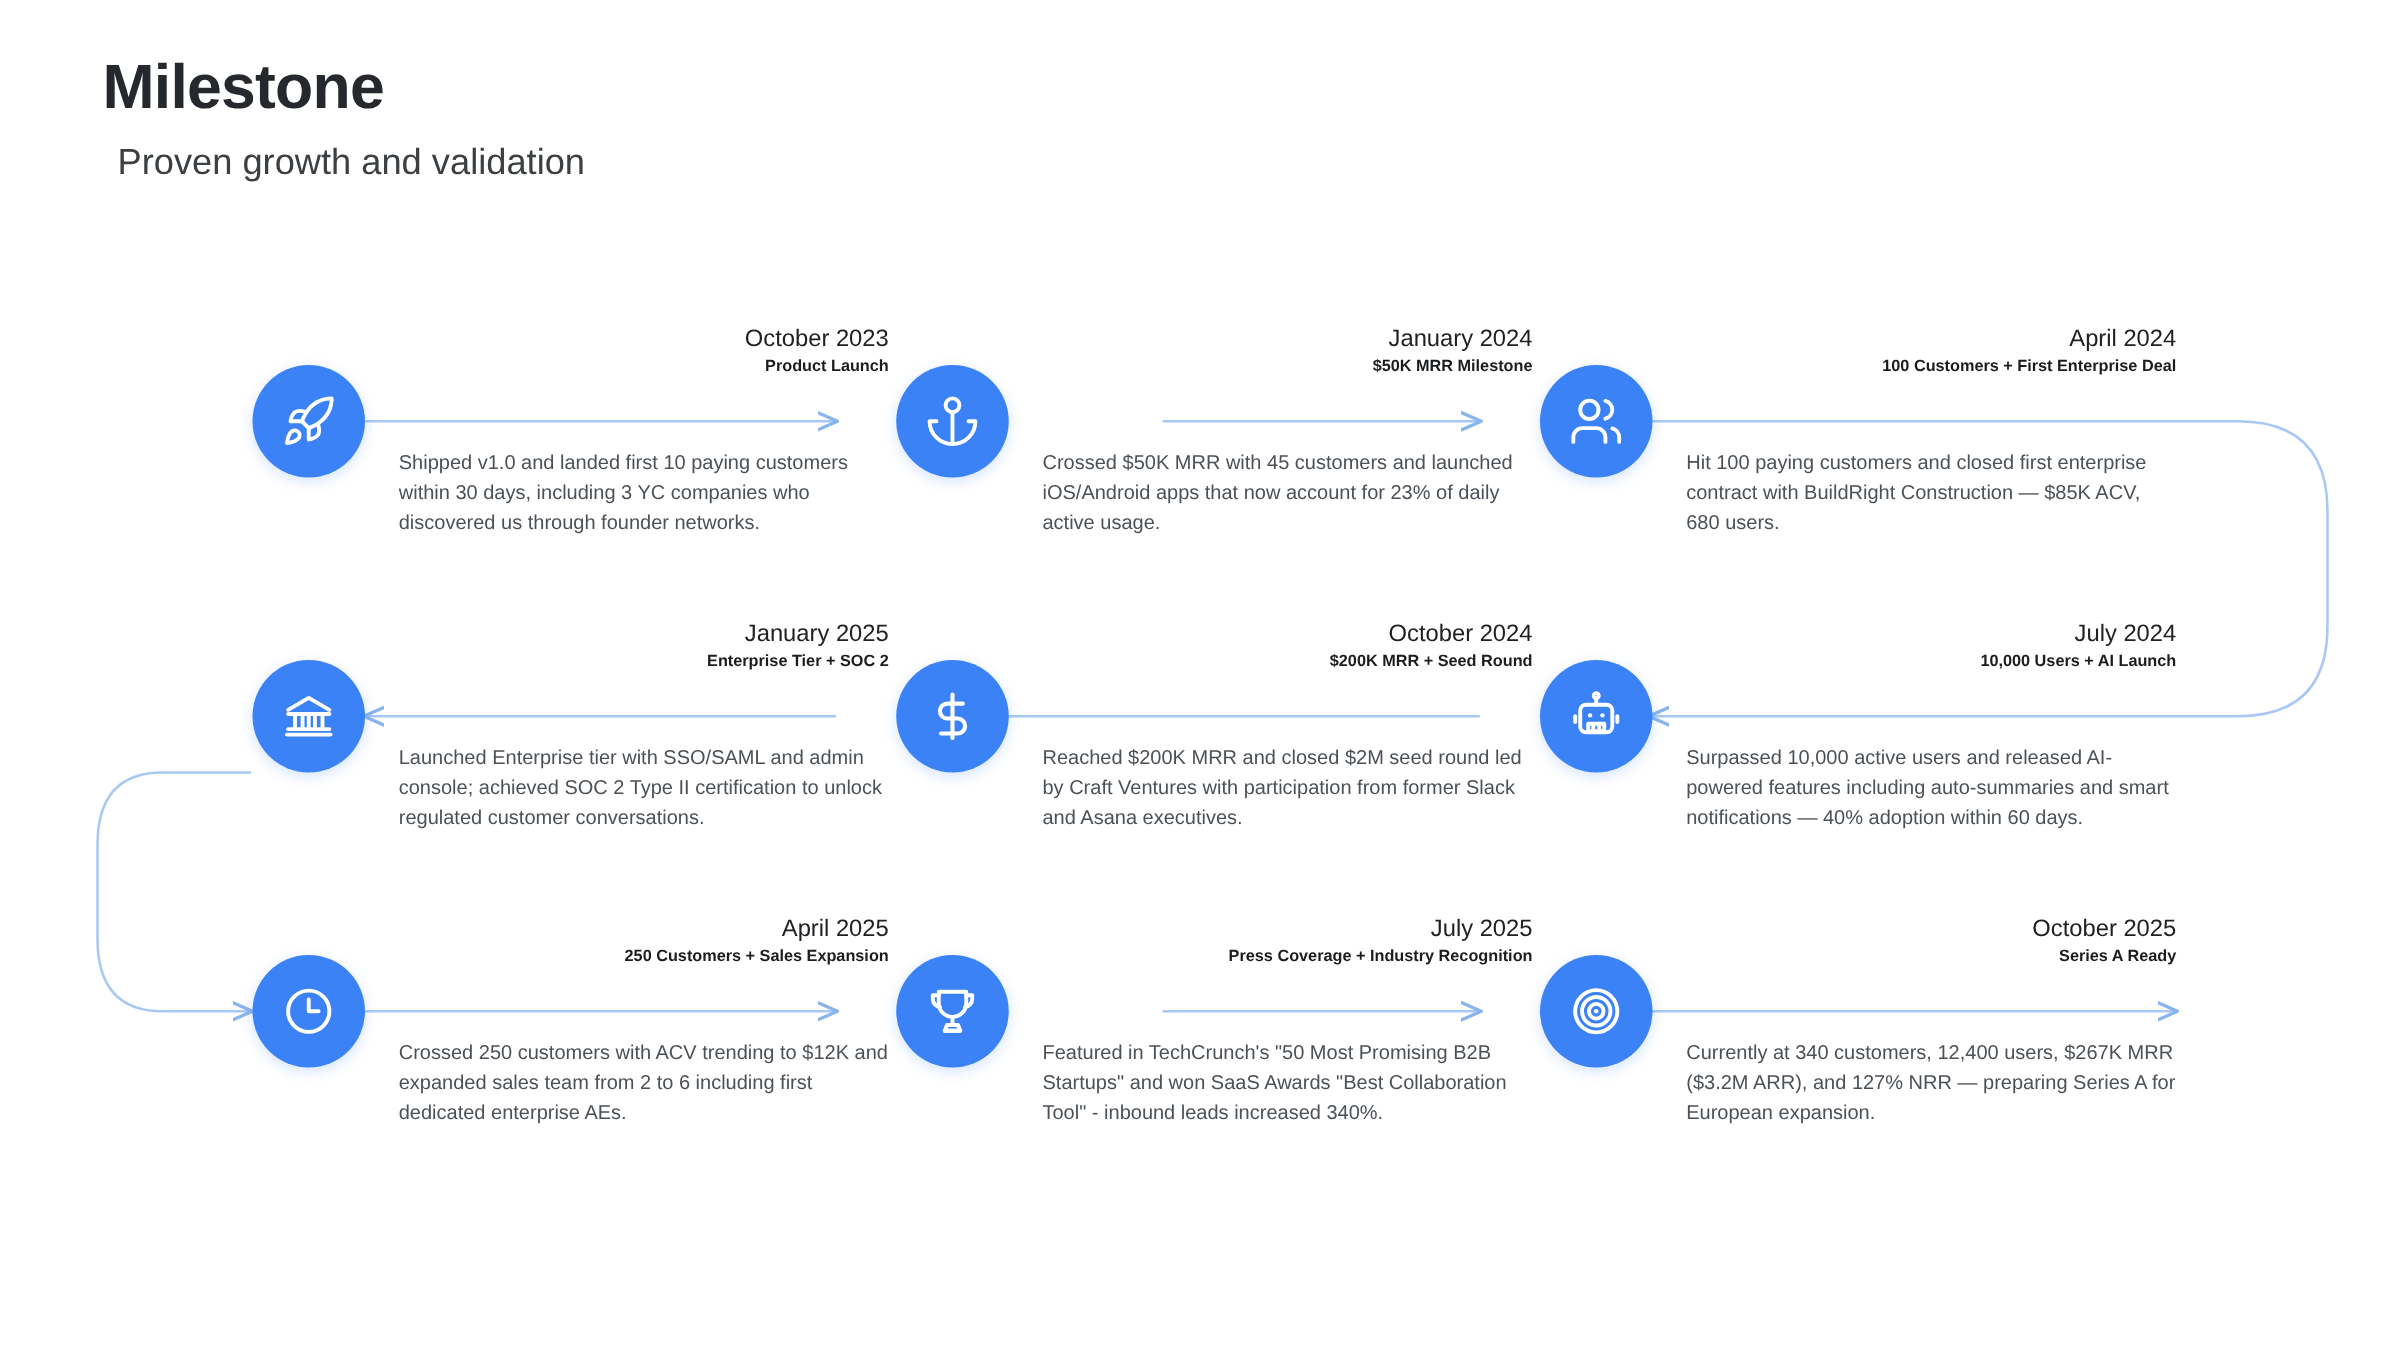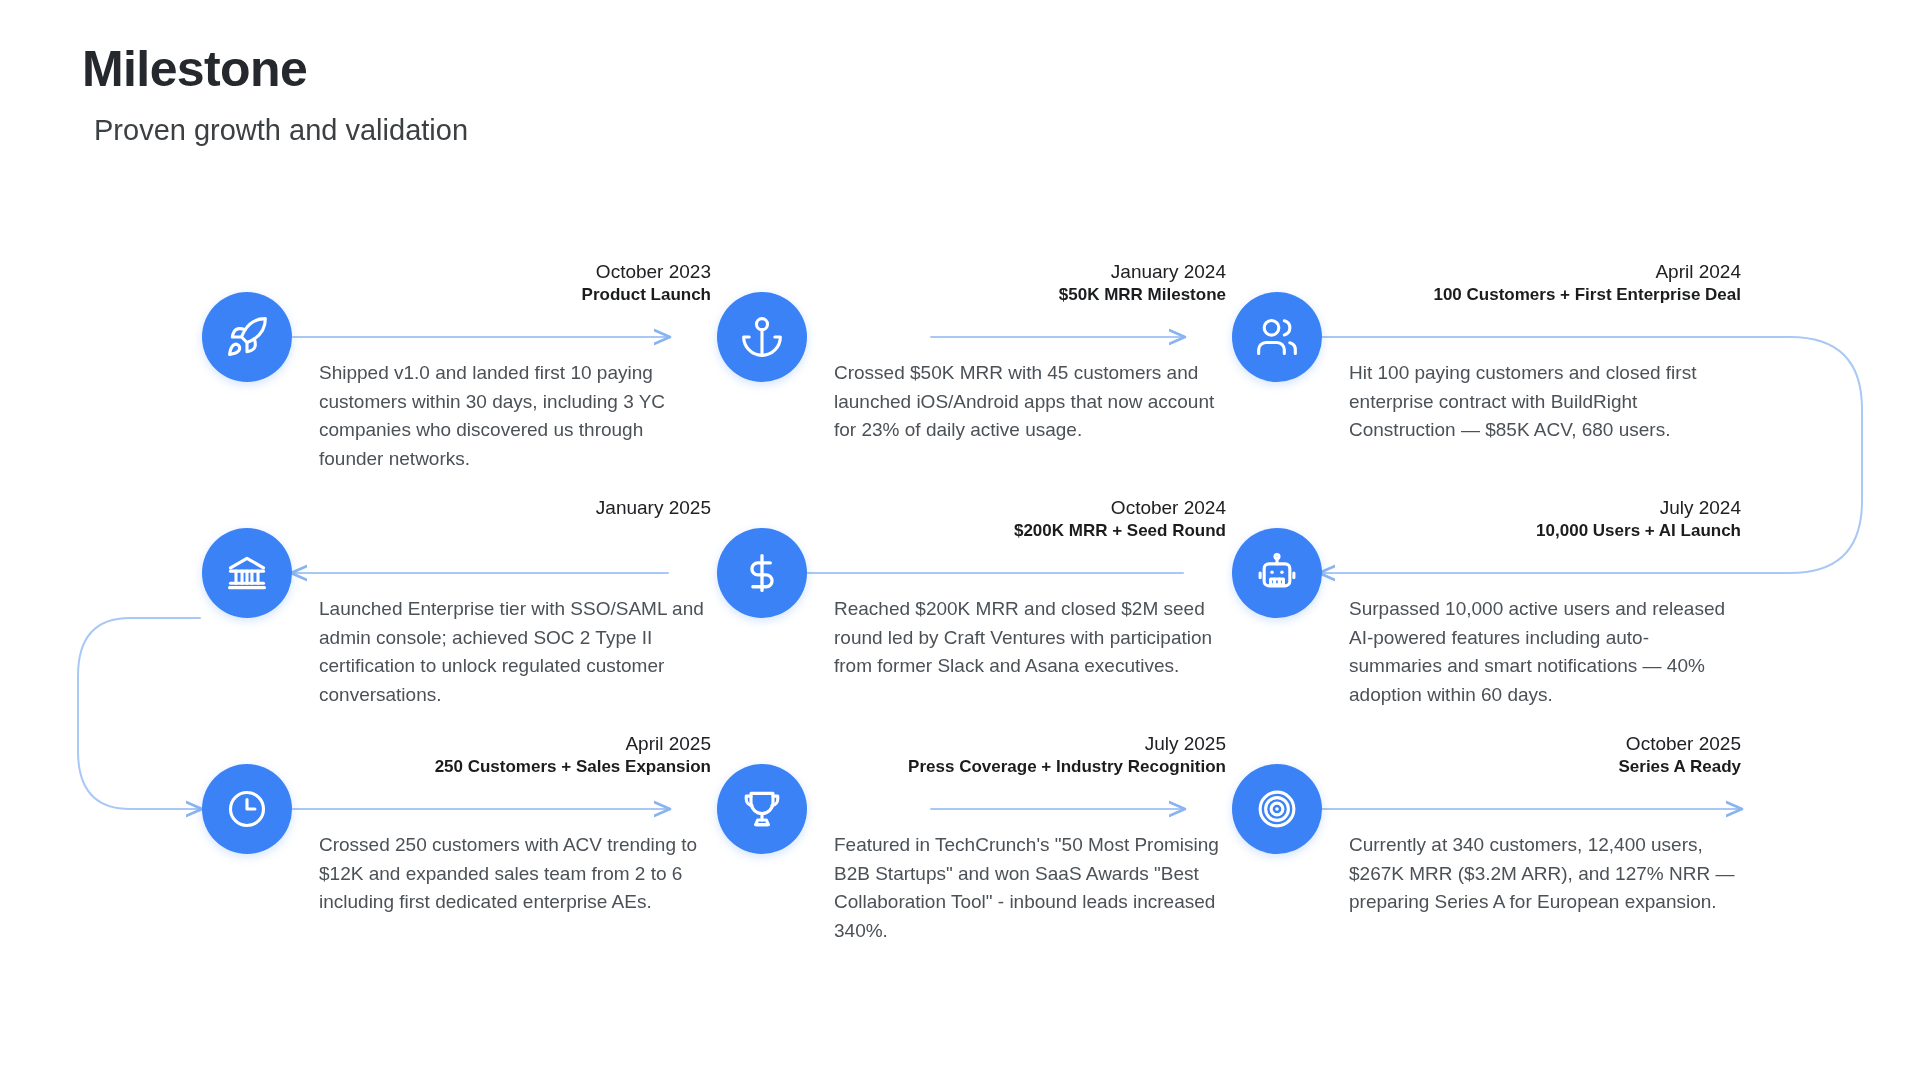--- a/index.html
+++ b/index.html
@@ -96,32 +96,32 @@
     text-align: right;
   }
   .node-date {
     font-size: 19px;
     font-weight: 400;
     color: #202124;
     line-height: 1.32;
     white-space: nowrap;
   }
   .node-title {
-    font-size: 17px;
+    font-size: 13px;
     font-weight: 700;
     color: #1a1c1e;
     line-height: 1.32;
     white-space: nowrap;
   }
   .node-desc {
     position: absolute;
     left: 72px;
     top: 22px;
     width: 392px;
-    font-size: 19px;
+    font-size: 16px;
     font-weight: 400;
     color: #4b5157;
     line-height: 1.5;
   }
 </style>
 </head>
 <body>
 
 <div class="page">
 
@@ -256,20 +256,21 @@
           <line x1="9.3" y1="11" x2="9.3" y2="17.6"></line>
           <line x1="12" y1="11" x2="12" y2="17.6"></line>
           <line x1="14.7" y1="11" x2="14.7" y2="17.6"></line>
           <line x1="18" y1="11" x2="18" y2="17.6"></line>
           <line x1="3" y1="17.6" x2="21" y2="17.6"></line>
           <line x1="2.5" y1="20" x2="21.5" y2="20"></line>
         </svg>
       </div>
       <div class="node-text">
         <div class="node-date">January 2025</div>
+        <div class="node-title">Enterprise Tier + SOC 2</div>
       </div>
       <div class="node-desc">Launched Enterprise tier with SSO/SAML and admin console; achieved SOC 2 Type II certification to unlock regulated customer conversations.</div>
     </div>
 
     <div class="node" style="left:247px; top:809px;">
       <div class="node-circle">
         <svg viewBox="0 0 24 24" fill="none" stroke="#ffffff" stroke-width="1.7" stroke-linecap="round" stroke-linejoin="round">
           <circle cx="12" cy="12" r="9"></circle>
           <polyline points="12 6.8 12 12 16.3 12"></polyline>
         </svg>

